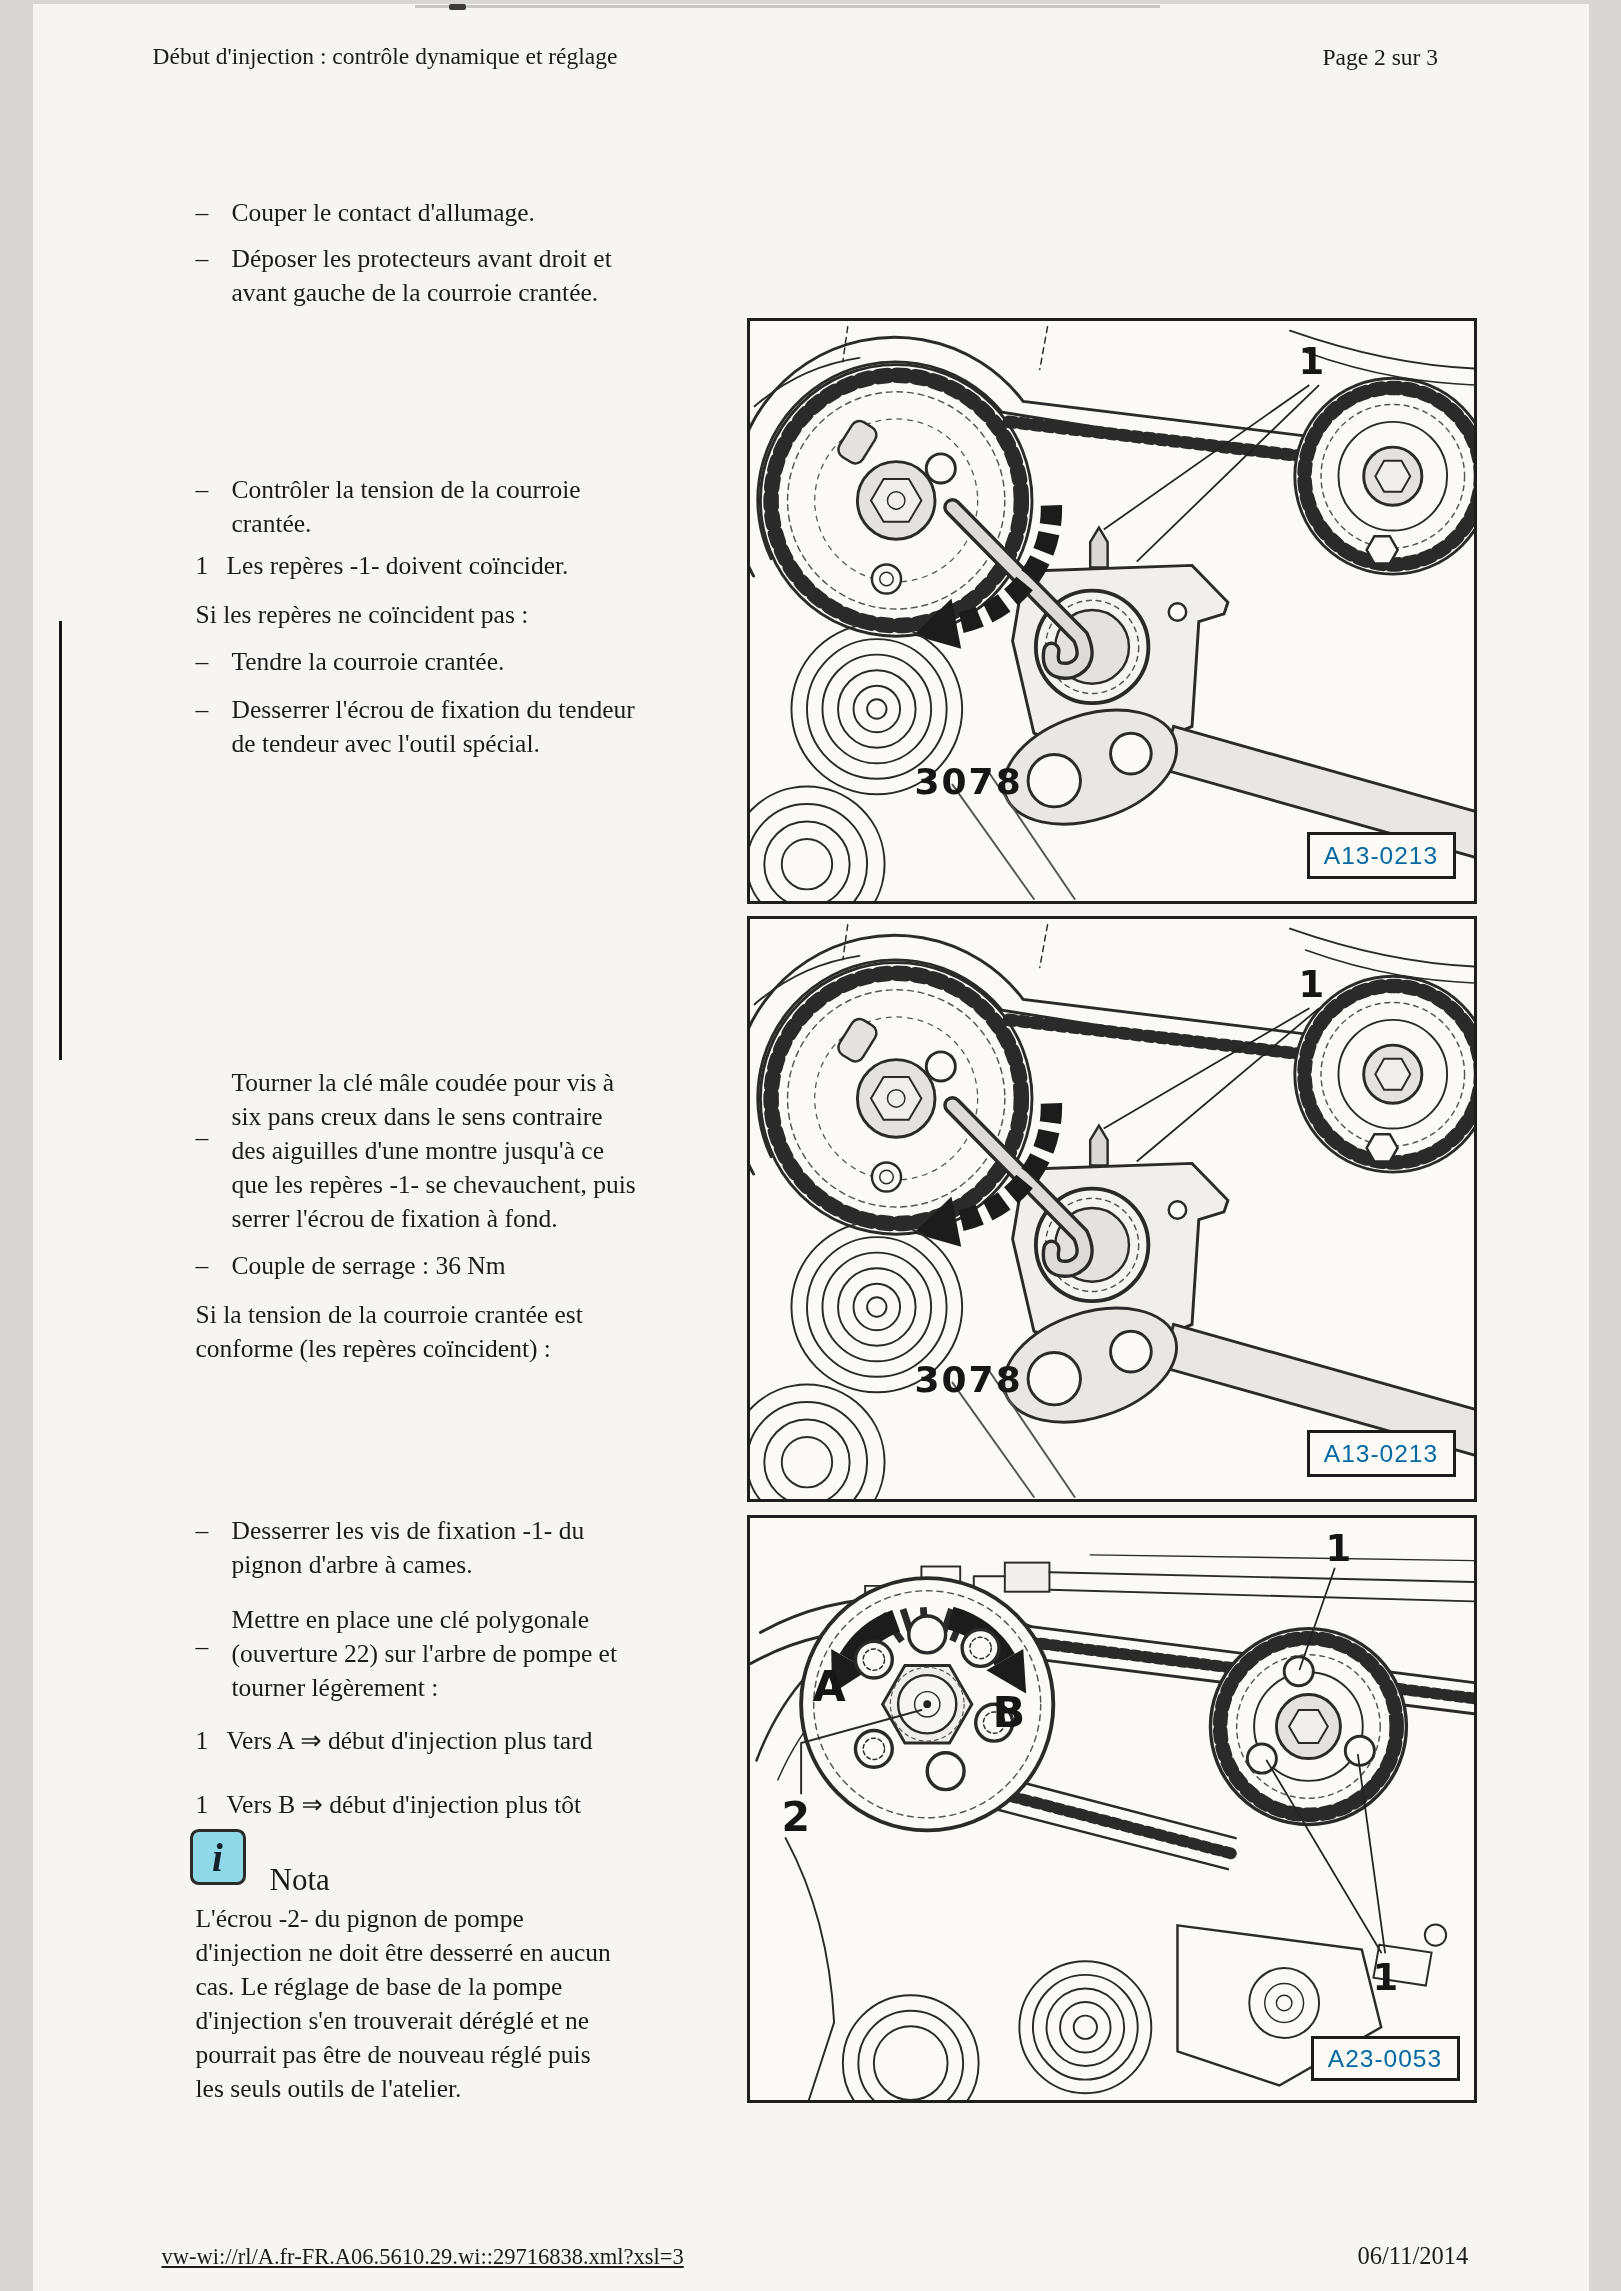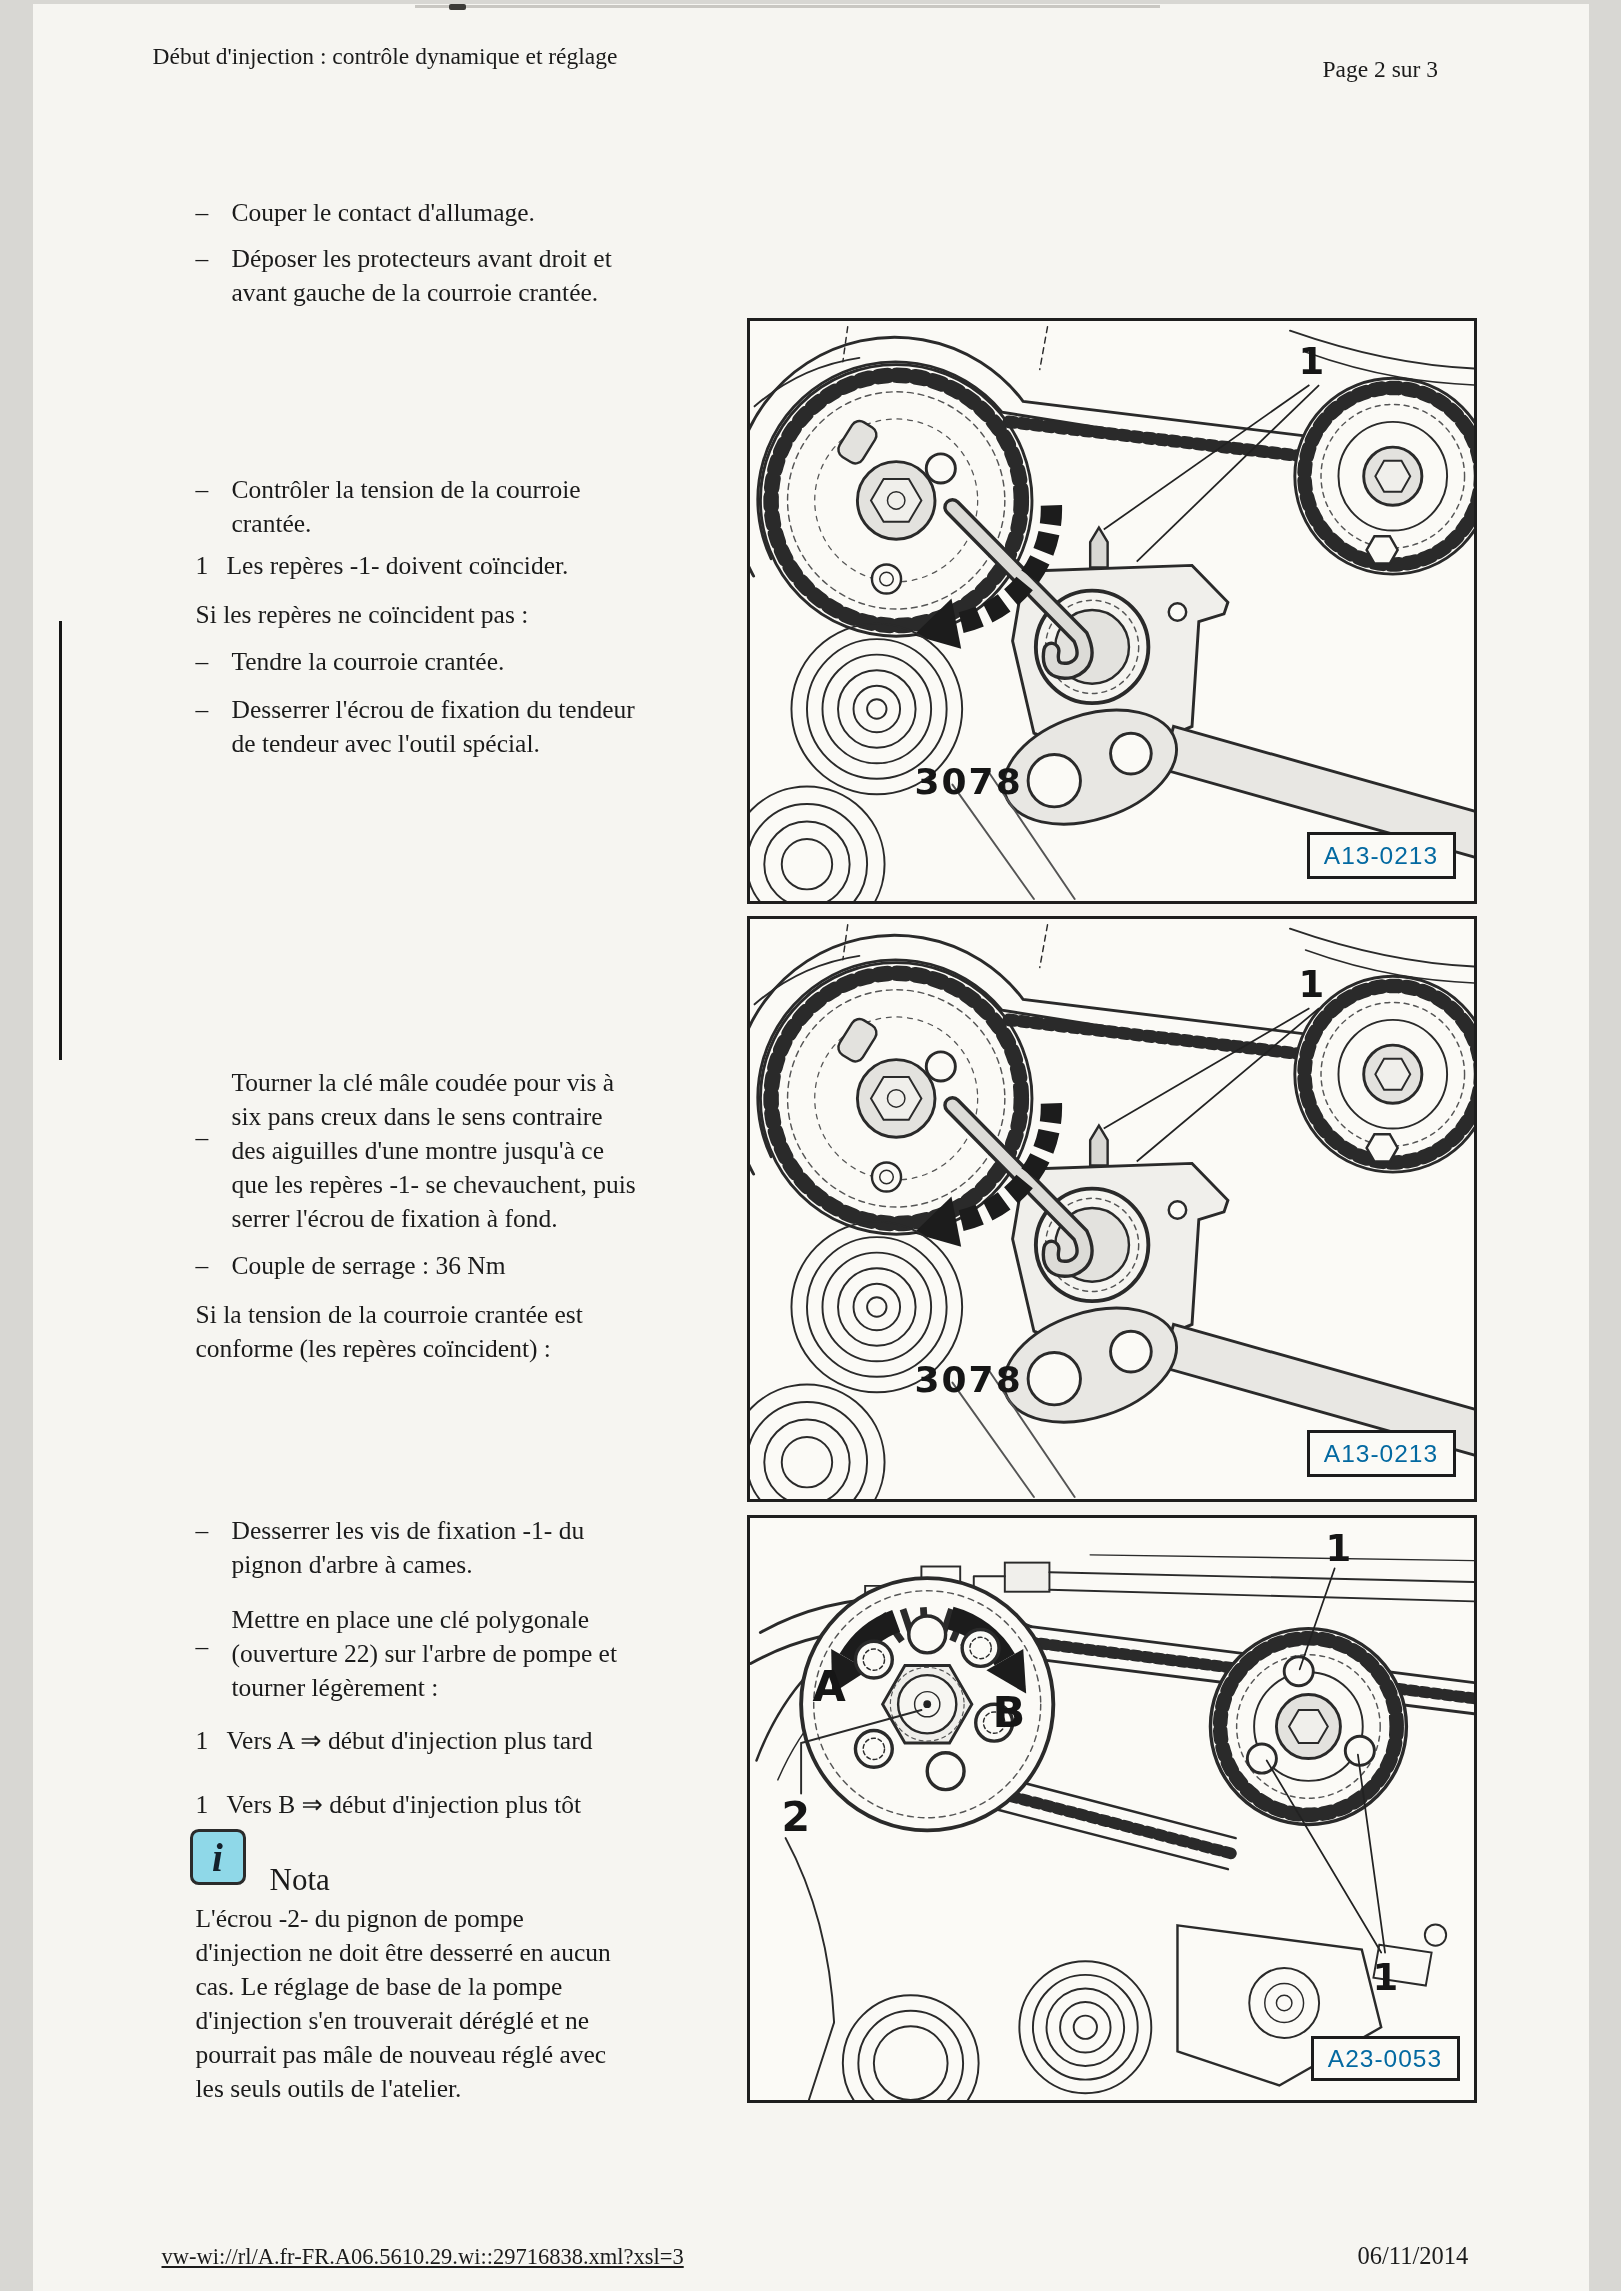--- a/index.html
+++ b/index.html
@@ -51,21 +51,21 @@
 <body>
 
 <div class="page">
 
   <div class="art" style="left:382px;top:1px;width:745px;height:2.9px;background:#c9c7c2;"></div>
   <div class="art" style="left:416px;top:0;width:17.6px;height:5.9px;background:#3c3b38;border-radius:2px;"></div>
   <div class="art" style="left:1594px;top:53px;width:27.4px;height:43px;background:#7e3a2c;opacity:.85;clip-path:polygon(20% 0,100% 10%,100% 90%,40% 100%,0 55%);"></div>
   <div class="art" style="left:26.5px;top:617px;width:2.9px;height:439px;background:#161616;"></div>
 
   <div class="hd" style="left:120px;top:39px;">Début d'injection : contrôle dynamique et réglage</div>
-  <div class="hd" style="left:1290px;top:52px;">Page 2 sur 3</div>
+  <div class="hd" style="left:1290px;top:40px;">Page 2 sur 3</div>
 
   <div class="step" style="top:192px">
     <span class="mk">–</span>
     <div class="tx">
         <div class="ln">Couper le contact d'allumage.</div>
       </div>
   </div>
 
   <div class="step" style="top:238px">
     <span class="mk">–</span>
@@ -169,21 +169,21 @@
       </div>
   </div>
 
   <div class="nota-icon">i</div>
   <div class="nota-label">Nota</div>
   <div class="note-body">
     <div class="ln">L'écrou -2- du pignon de pompe</div>
     <div class="ln">d'injection ne doit être desserré en aucun</div>
     <div class="ln">cas. Le réglage de base de la pompe</div>
     <div class="ln">d'injection s'en trouverait déréglé et ne</div>
-    <div class="ln">pourrait pas mâle de nouveau réglé avec</div>
+    <div class="ln">pourrait pas être de nouveau réglé puis</div>
     <div class="ln">les seuls outils de l'atelier.</div>
   </div>
 
   <div class="fig" style="top:314px;height:586px">
     <svg viewBox="0 0 745 598">
       <defs>
         <g id="scene-belt" fill="none" stroke="#2a2a2a" stroke-linecap="round">
           <path d="M4,88 C36,60 72,44 112,38" stroke-width="2"></path>
           <path d="M100,6 L95,42" stroke-width="1.5" stroke-dasharray="6 5"></path>
           <path d="M306,6 L298,50" stroke-width="1.5" stroke-dasharray="6 5"></path>

